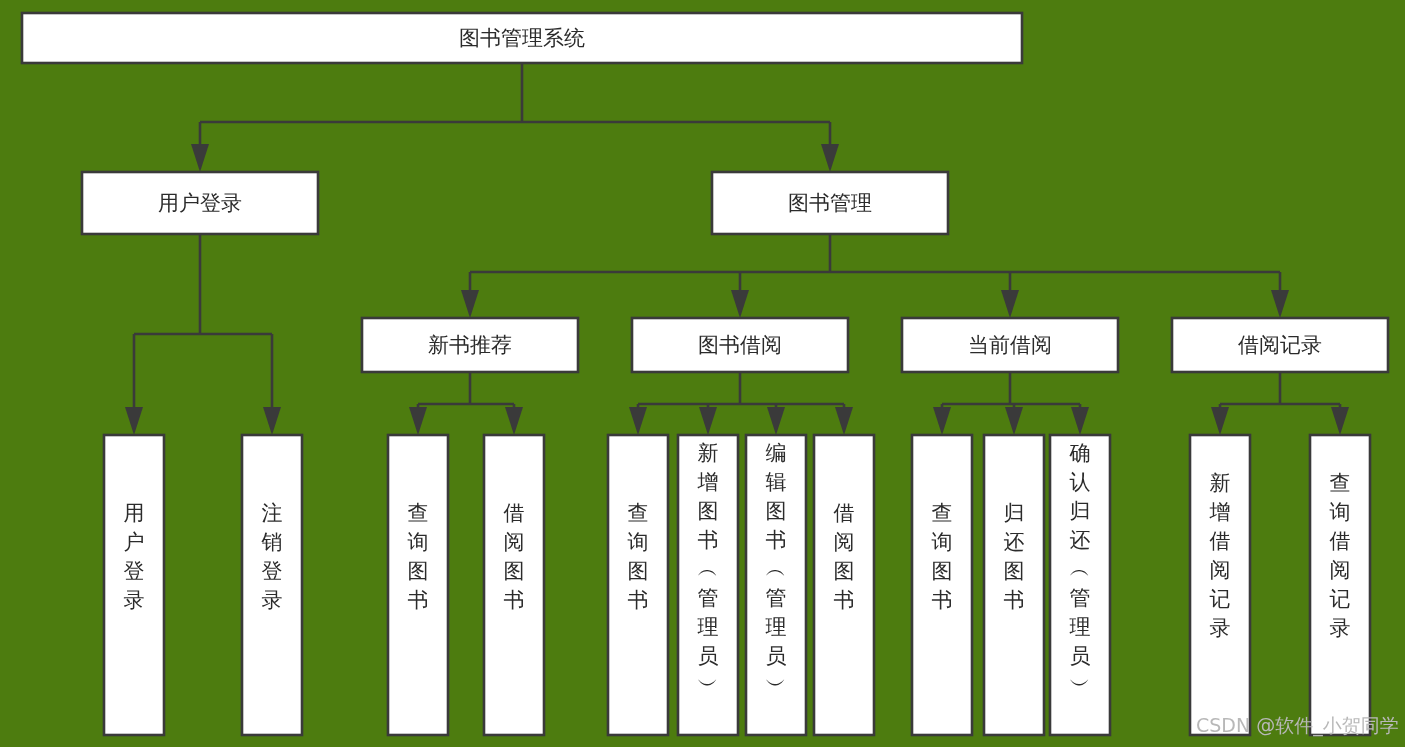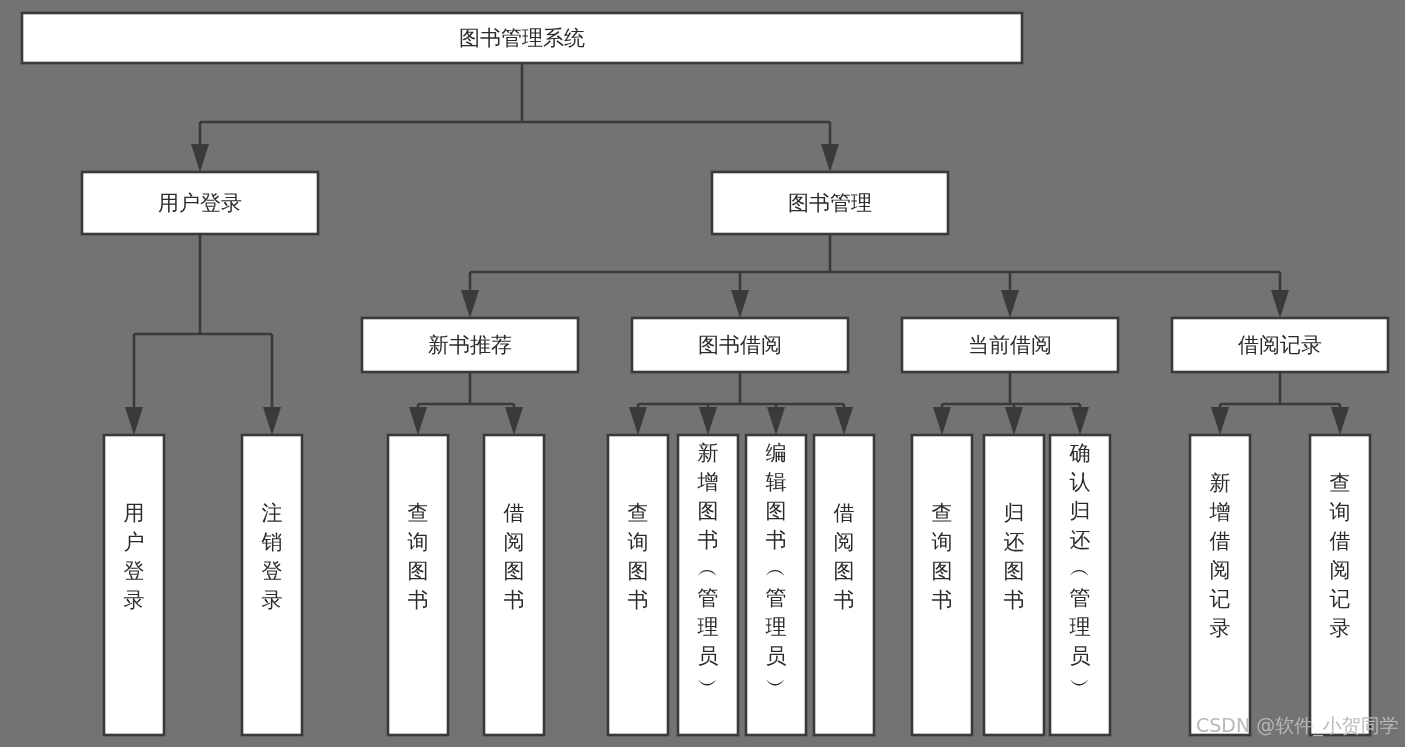--- a/index.html
+++ b/index.html
@@ -11,21 +11,21 @@
   body {
     width: 1405px;
     height: 747px;
     font-family: "DejaVu Sans", "Liberation Sans", sans-serif;
     overflow: hidden;
   }
   #diagram-root {
     position: relative;
     width: 1405px;
     height: 747px;
-    background: #737373;
+    background: #4d7c0f;
   }
   svg.diagram-canvas {
     position: absolute;
     left: 0;
     top: 0;
     width: 1405px;
     height: 747px;
     display: block;
   }
   .node-box {

